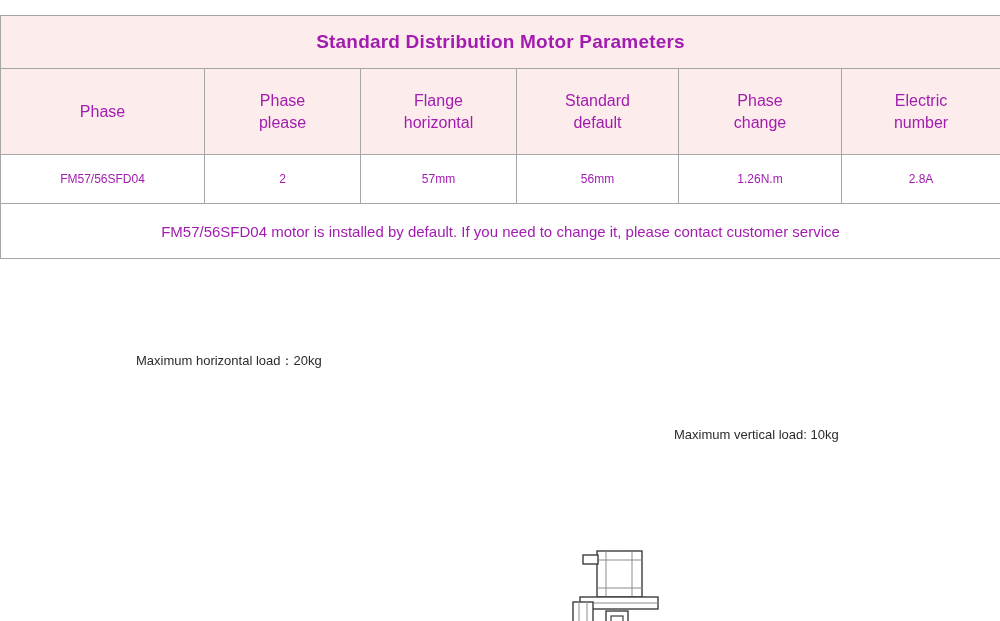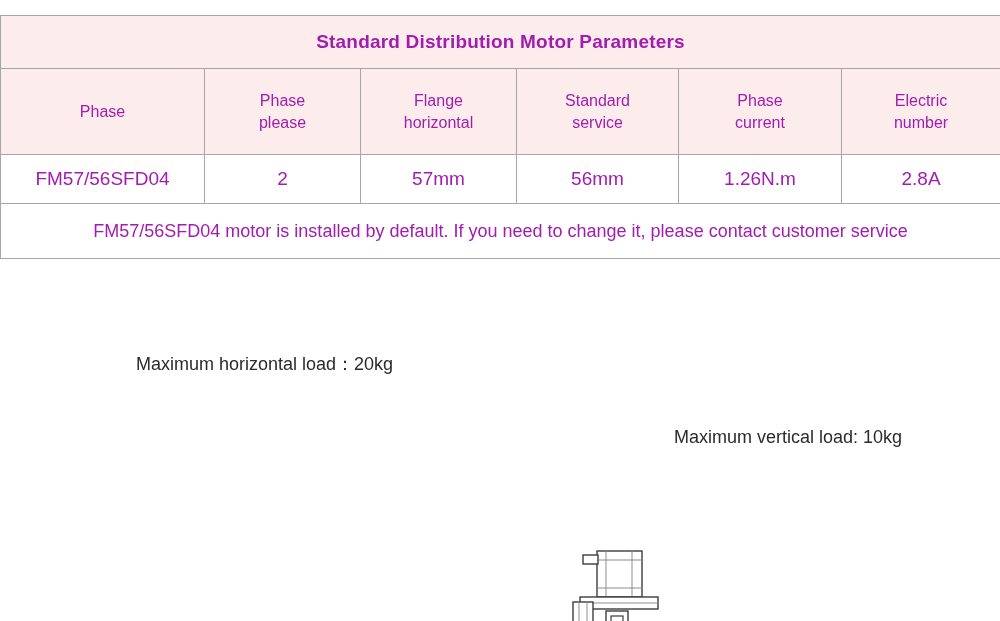--- a/index.html
+++ b/index.html
@@ -45,47 +45,47 @@
   td.head-cell {
     background: #fdecec;
     height: 83px;
     font-size: 16px;
     line-height: 22px;
     font-weight: normal;
   }
   td.data-cell {
     background: #ffffff;
     height: 46px;
-    font-size: 19px;
+    font-size: 12px;
   }
   td.note-cell {
     background: #ffffff;
     height: 52px;
-    font-size: 18px;
+    font-size: 15px;
   }
   .col-0 { width: 204px; }
   .col-1 { width: 156px; }
   .col-2 { width: 156px; }
   .col-3 { width: 162px; }
   .col-4 { width: 163px; }
   .col-5 { width: 159px; }
 
   .head-line { display: block; }
 
   
   .diagram {
     position: absolute;
     left: 0;
     top: 258px;
     width: 1000px;
     height: 363px;
   }
   .lbl {
     position: absolute;
-    font-size: 18px;
+    font-size: 13px;
     color: #2b2b2b;
     white-space: nowrap;
   }
   #label-horizontal { left: 136px; top: 94px; }
   #label-vertical   { left: 674px; top: 169px; }
 
   svg.draw { position: absolute; left: 0; top: 0; overflow: visible; }
   svg.draw .ln { fill: none; stroke: #4a4a4a; stroke-width: 1.1; }
   svg.draw .ln2 { fill: #ffffff; stroke: #3d3d3d; stroke-width: 1.4; }
   svg.draw .lnT { fill: none; stroke: #8d8d8d; stroke-width: 1; }
@@ -116,25 +116,25 @@
         <td class="head-cell">
           <span class="head-line">Phase</span>
           <span class="head-line">please</span>
         </td>
         <td class="head-cell">
           <span class="head-line">Flange</span>
           <span class="head-line">horizontal</span>
         </td>
         <td class="head-cell">
           <span class="head-line">Standard</span>
-          <span class="head-line">service</span>
+          <span class="head-line">default</span>
         </td>
         <td class="head-cell">
           <span class="head-line">Phase</span>
-          <span class="head-line">current</span>
+          <span class="head-line">change</span>
         </td>
         <td class="head-cell">
           <span class="head-line">Electric</span>
           <span class="head-line">number</span>
         </td>
       </tr>
       <tr>
         <td class="data-cell">FM57/56SFD04</td>
         <td class="data-cell">2</td>
         <td class="data-cell">57mm</td>

